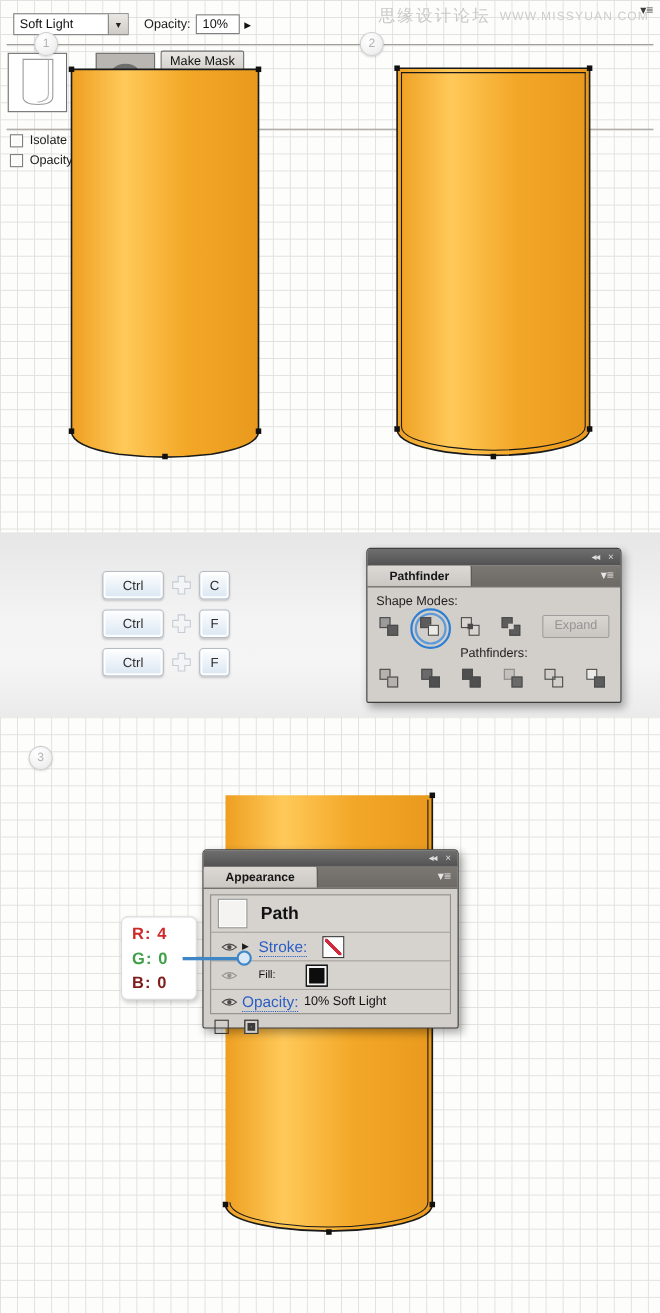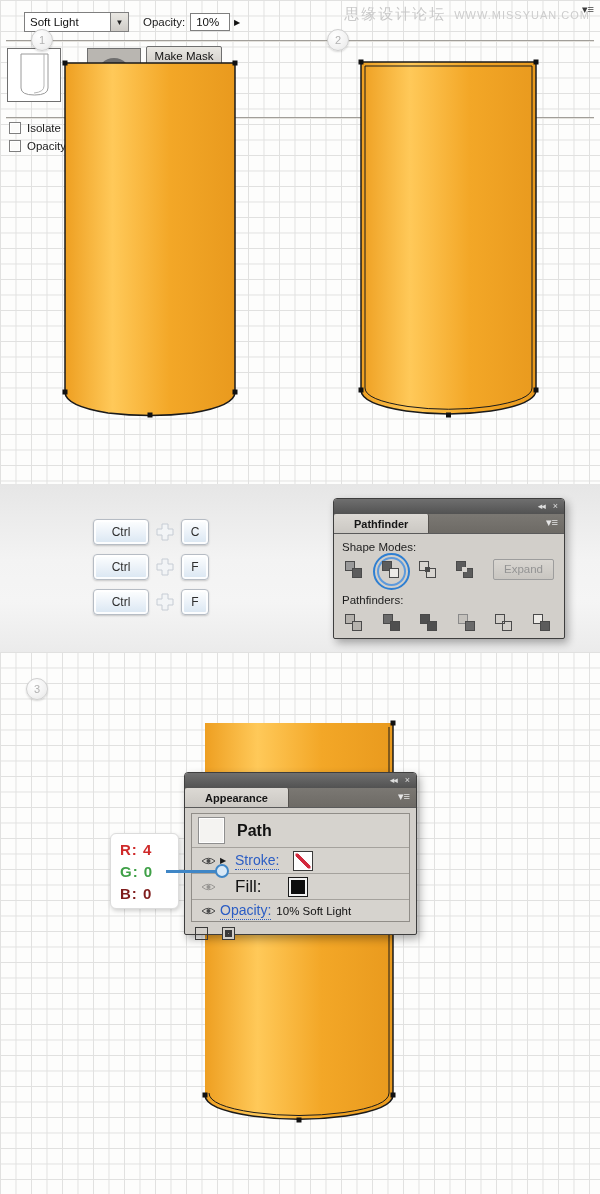--- a/index.html
+++ b/index.html
@@ -86,21 +86,21 @@
   .ap-rows{margin:5px 6px 0 6px;border:1px solid #908d88;background:#d6d3ce;}
   .ap-row{display:flex;align-items:center;border-bottom:1px solid #a5a29d;padding:0 4px;}
   .ap-row:last-child{border-bottom:none;}
   .ap-eye-col{width:24px;display:flex;justify-content:center;flex:0 0 auto;}
   .ap-arrow-col{width:15px;font-size:8px;color:#1a1a1a;flex:0 0 auto;}
   .r-path{height:33px;} .r-stroke{height:25px;} .r-fill{height:25px;} .r-opacity{height:21px;}
   .path-swatch{width:25px;height:25px;background:#f4f3f1;border:1px solid #8f8f8f;
     box-shadow:inset 0 0 0 1px #fff;margin:0 12px 0 2px;}
   .ap-title{font-size:16px;font-weight:bold;color:#111;}
   .link{font-size:14px;color:#2b5dc4;border-bottom:1px dotted #2b5dc4;padding-bottom:1px;}
-  .plain-lab{font-size:17px;color:#111;}
+  .plain-lab{font-size:10px;color:#111;}
   .swatch-none{width:18px;height:18px;margin-left:14px;background:
       linear-gradient(45deg,transparent 43%,#d2283c 43%,#d2283c 57%,transparent 57%),#fdfdfd;
     border:1px solid #3a3a3a;box-shadow:inset 0 0 0 1.5px #fff;}
   .swatch-fill{width:18px;height:18px;margin-left:27px;background:#0d0d0d;
     border:1px solid #1a1a1a;box-shadow:inset 0 0 0 2px #f2f2f2;}
   .op-val{font-size:11.5px;color:#111;margin-left:5px;}
   .ap-foot{display:flex;align-items:center;gap:14px;padding:5px 0 0 10px;}
   .mini-sq{width:11px;height:11px;border:1px solid #3a3a3a;background:transparent;}
   .mini-sq.fill{background:#8e8b86;box-shadow:inset 0 0 0 2px #d2cfca, inset 0 0 0 5px #3a3a3a;}
 
@@ -109,21 +109,21 @@
     background:#fff;border:1px solid #dcdcdc;border-radius:6px;box-shadow:1px 2px 4px rgba(0,0,0,.18);
     display:flex;flex-direction:column;justify-content:center;padding-left:9px;gap:1px;}
   .rgb-box div{font-size:15px;font-weight:bold;line-height:21px;letter-spacing:1px;}
   .callout-line{position:absolute;left:166px;top:870px;width:52px;height:3px;background:#3f86c6;z-index:9;}
   .callout-dot{position:absolute;left:215px;top:864px;width:10px;height:10px;border-radius:50%;
     border:2.5px solid #3f86c6;background:#d8e8f6;z-index:9;}
 
   
   #tp-popup{left:238px;top:905px;width:226px;height:158px;z-index:10;border:1px solid #8a8a8a;
     border-radius:0;background:#d2cfca;box-shadow:3px 4px 9px rgba(0,0,0,.35);}
-  .tp-row1{position:absolute;left:24px;top:12px;display:flex;align-items:center;}
+  .tp-row1{position:absolute;left:12px;top:12px;display:flex;align-items:center;}
   .combo{display:flex;height:18px;border:1px solid #7f7f7f;background:#fff;}
   .combo-text{width:80px;font-size:11.5px;color:#111;display:flex;align-items:center;padding-left:5px;}
   .combo-arrow{width:17px;display:flex;align-items:center;justify-content:center;font-size:8px;color:#222;
     background:linear-gradient(#eae8e3,#cfccc7);border-left:1px solid #7f7f7f;}
   .tp-label{font-size:11.5px;color:#1a1a1a;margin:0 5px 0 14px;}
   .tp-field{width:40px;height:18px;border:1px solid #7f7f7f;background:#fff;font-size:11.5px;color:#111;
     display:flex;align-items:center;padding-left:5px;box-sizing:border-box;}
   .tp-step{width:14px;height:18px;display:flex;align-items:center;justify-content:center;
     font-size:8px;color:#111;}
   .tp-div{position:absolute;left:6px;right:6px;height:1px;background:#a19e99;box-shadow:0 1px 0 #e4e2dd;}
@@ -258,21 +258,21 @@
         <div class="sq-icon i-intersect">
             <span class="b"></span>
             <span class="f"></span>
           </div>
         <div class="sq-icon i-exclude">
             <span class="b"></span>
             <span class="f"></span>
           </div>
         <button class="pf-expand">Expand</button>
       </div>
-      <div class="pf-label" style="margin-top:12px;">Pathfinders:</div>
+      <div class="pf-label" style="margin-top:6px;text-align:center;">Pathfinders:</div>
       <div class="pf-row pf-row2">
         <div class="sq-icon i-divide">
             <span class="b"></span>
             <span class="f"></span>
           </div>
         <div class="sq-icon i-trim">
             <span class="b"></span>
             <span class="f"></span>
           </div>
         <div class="sq-icon i-merge">

